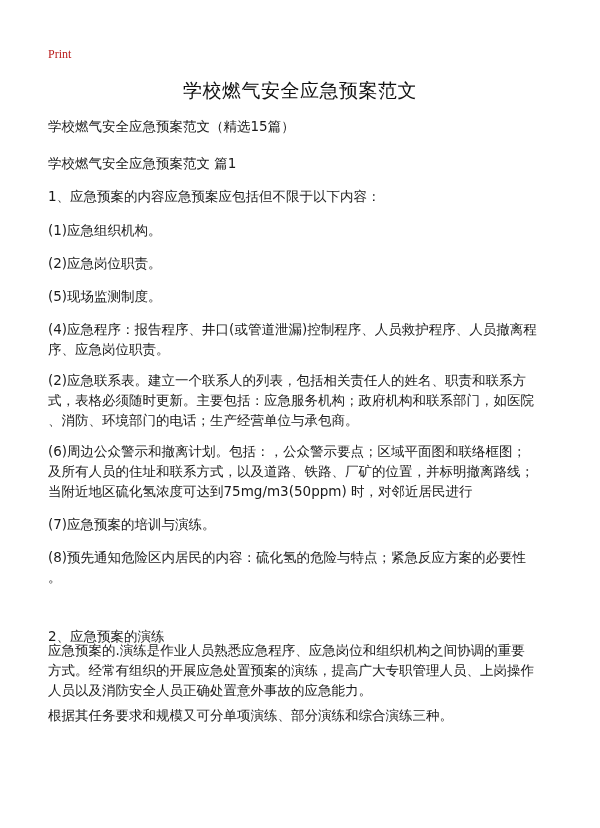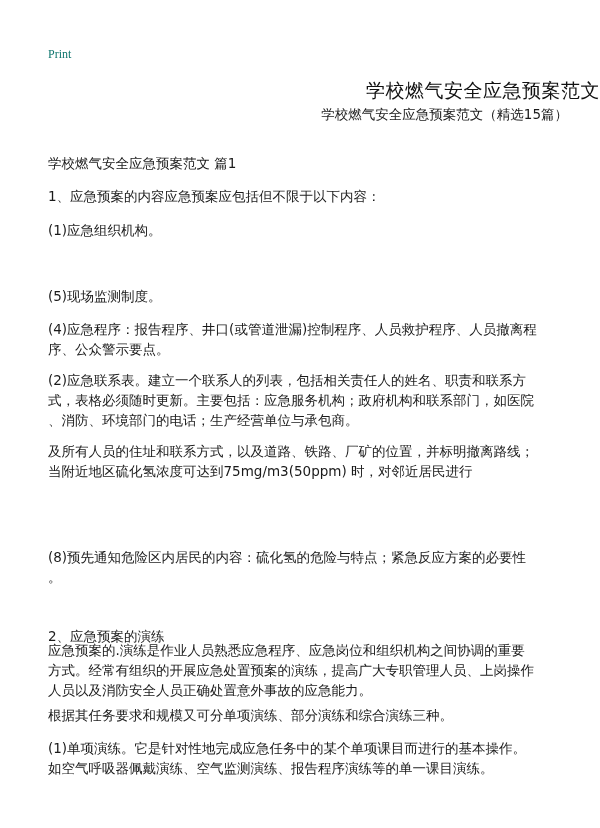--- a/index.html
+++ b/index.html
@@ -5,73 +5,76 @@
     html, body { margin: 0; padding: 0; background: #ffffff; }
     body {
       width: 600px; height: 828px; overflow: hidden; position: relative;
       font-family: "DejaVu Sans", "Liberation Sans", sans-serif;
       color: #1a1a1a;
     }
     .page { position: absolute; left: 0; top: 0; width: 600px; height: 828px; }
     .print-label {
       position: absolute; left: 48px; top: 47px;
       font-family: "Liberation Serif", "DejaVu Serif", serif;
-      font-size: 12px; color: #0f766e;
+      font-size: 12px; color: #b91c1c;
     }
     .doc-title {
       position: absolute; left: 0; width: 600px; top: 78px;
-      text-align: right; font-size: 19px; color: #111; letter-spacing: 0.5px;
+      text-align: center; font-size: 19px; color: #111; letter-spacing: 0.5px;
     }
     .block { position: absolute; left: 48px; width: 520px; font-size: 13.5px; line-height: 20px; }
     .block .line { display: block; white-space: nowrap; }
     .bold { font-weight: normal; }
-    .sub { top: 104px; text-align: right; }
+    .sub { top: 116px; }
   </style>
 </head>
 <body>
 
 <div class="page">
   <div class="print-label">Print</div>
   <div class="doc-title">学校燃气安全应急预案范文</div>
 
   <div class="block sub">学校燃气安全应急预案范文（精选15篇）</div>
   <div class="block bold" style="top:153px">学校燃气安全应急预案范文 篇1</div>
   <div class="block bold" style="top:186px">1、应急预案的内容应急预案应包括但不限于以下内容：</div>
 
   <div class="block" style="top:220px">
     <span class="line">(1)应急组织机构。</span>
   </div>
+  <div class="block" style="top:253px">
+    <span class="line">(2)应急岗位职责。</span>
+  </div>
   <div class="block" style="top:286px">
     <span class="line">(5)现场监测制度。</span>
   </div>
   <div class="block" style="top:319px">
     <span class="line">(4)应急程序：报告程序、井口(或管道泄漏)控制程序、人员救护程序、人员撤离程</span>
-    <span class="line">序、公众警示要点。</span>
+    <span class="line">序、应急岗位职责。</span>
   </div>
   <div class="block" style="top:370px">
     <span class="line">(2)应急联系表。建立一个联系人的列表，包括相关责任人的姓名、职责和联系方</span>
     <span class="line">式，表格必须随时更新。主要包括：应急服务机构；政府机构和联系部门，如医院</span>
     <span class="line">、消防、环境部门的电话；生产经营单位与承包商。</span>
   </div>
   <div class="block" style="top:441px">
+    <span class="line">(6)周边公众警示和撤离计划。包括：，公众警示要点；区域平面图和联络框图；</span>
     <span class="line">及所有人员的住址和联系方式，以及道路、铁路、厂矿的位置，并标明撤离路线；</span>
     <span class="line">当附近地区硫化氢浓度可达到75mg/m3(50ppm) 时，对邻近居民进行</span>
+  </div>
+  <div class="block" style="top:514px">
+    <span class="line">(7)应急预案的培训与演练。</span>
   </div>
   <div class="block" style="top:547px">
     <span class="line">(8)预先通知危险区内居民的内容：硫化氢的危险与特点；紧急反应方案的必要性</span>
     <span class="line">。</span>
   </div>
 
   <div class="block bold" style="top:626px">2、应急预案的演练</div>
 
   <div class="block" style="top:640px">
     <span class="line">应急预案的.演练是作业人员熟悉应急程序、应急岗位和组织机构之间协调的重要</span>
     <span class="line">方式。经常有组织的开展应急处置预案的演练，提高广大专职管理人员、上岗操作</span>
     <span class="line">人员以及消防安全人员正确处置意外事故的应急能力。</span>
   </div>
   <div class="block" style="top:705px">
     <span class="line">根据其任务要求和规模又可分单项演练、部分演练和综合演练三种。</span>
   </div>
-  <div class="block" style="top:738px">
-    <span class="line">(1)单项演练。它是针对性地完成应急任务中的某个单项课目而进行的基本操作。</span>
-    <span class="line">如空气呼吸器佩戴演练、空气监测演练、报告程序演练等的单一课目演练。</span>
-  </div>
 </div>
 
 </body></html>

